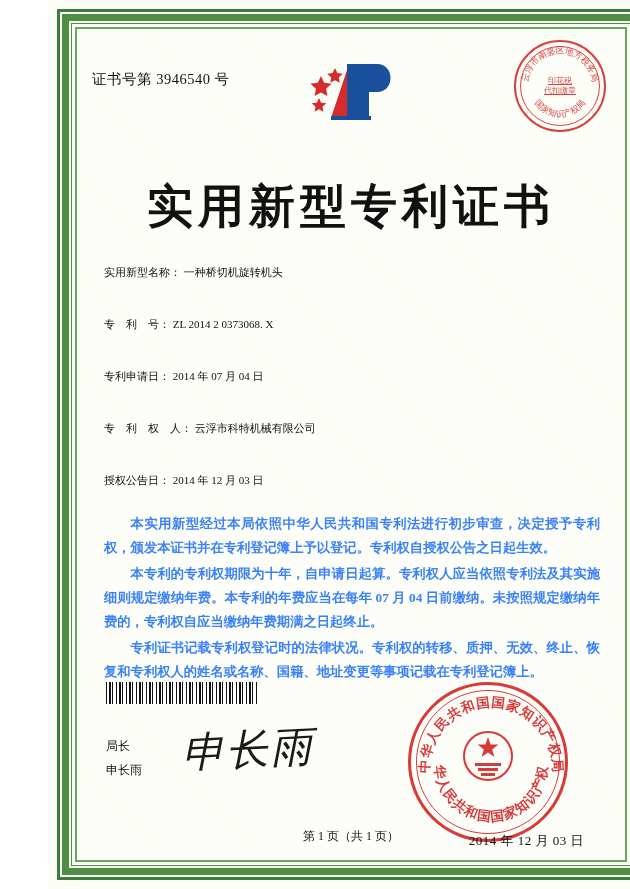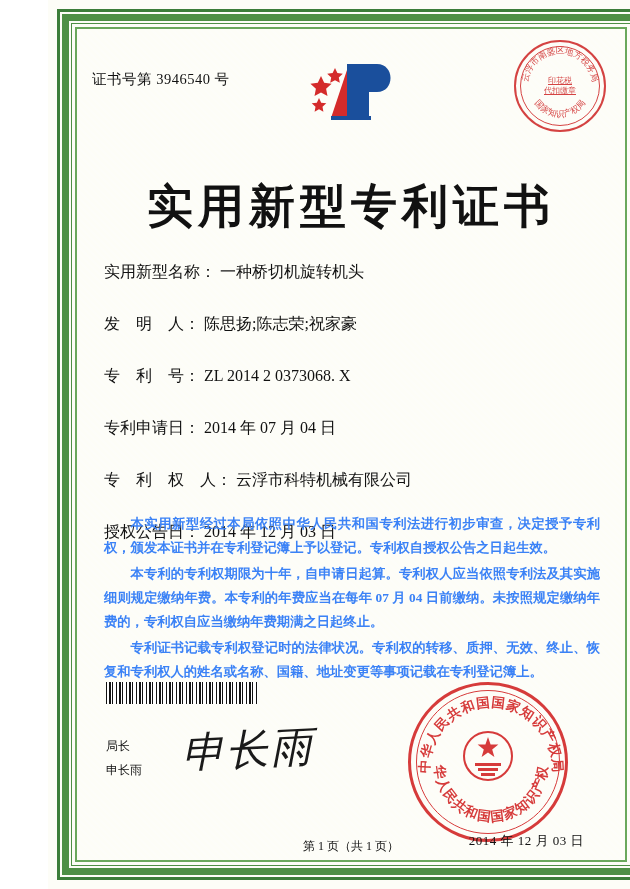--- a/index.html
+++ b/index.html
@@ -147,21 +147,21 @@
   }
 
   
   .fields {
     position: absolute;
     left: 22px;
     right: 22px;
     top: 228px;
   }
   .field-row {
-    font-size: 16px;
+    font-size: 11px;
     line-height: 20px;
     margin-bottom: 32px;
     color: #111;
     white-space: nowrap;
   }
   .field-label {
     display: inline-block;
   }
   .field-value {
     display: inline-block;
@@ -253,21 +253,21 @@
     font-size: 13px;
     color: #111;
     letter-spacing: 0.5px;
   }
 
   
   .footer {
     position: absolute;
     left: 0;
     right: 0;
-    bottom: 0;
+    bottom: 10px;
     text-align: center;
     font-size: 12px;
     color: #111;
   }
 
   .curve-text {
     font-size: 9px;
     letter-spacing: 0px;
     fill: #cf2a2a;
     font-family: "Liberation Serif", serif;
@@ -323,24 +323,20 @@
       <div class="center-text">印花税
 代扣缴章</div>
     </div>
 
     <div class="title">实用新型专利证书</div>
 
     <div class="fields">
       <div class="field-row">
         <span class="field-label">实用新型名称：</span>
         <span class="field-value">一种桥切机旋转机头</span>
-      </div>
-      <div class="field-row">
-        <span class="field-label">发　明　人：</span>
-        <span class="field-value">陈思扬;陈志荣;祝家豪</span>
       </div>
       <div class="field-row">
         <span class="field-label">专　利　号：</span>
         <span class="field-value">ZL 2014 2 0373068. X</span>
       </div>
       <div class="field-row">
         <span class="field-label">专利申请日：</span>
         <span class="field-value">2014 年 07 月 04 日</span>
       </div>
       <div class="field-row">

